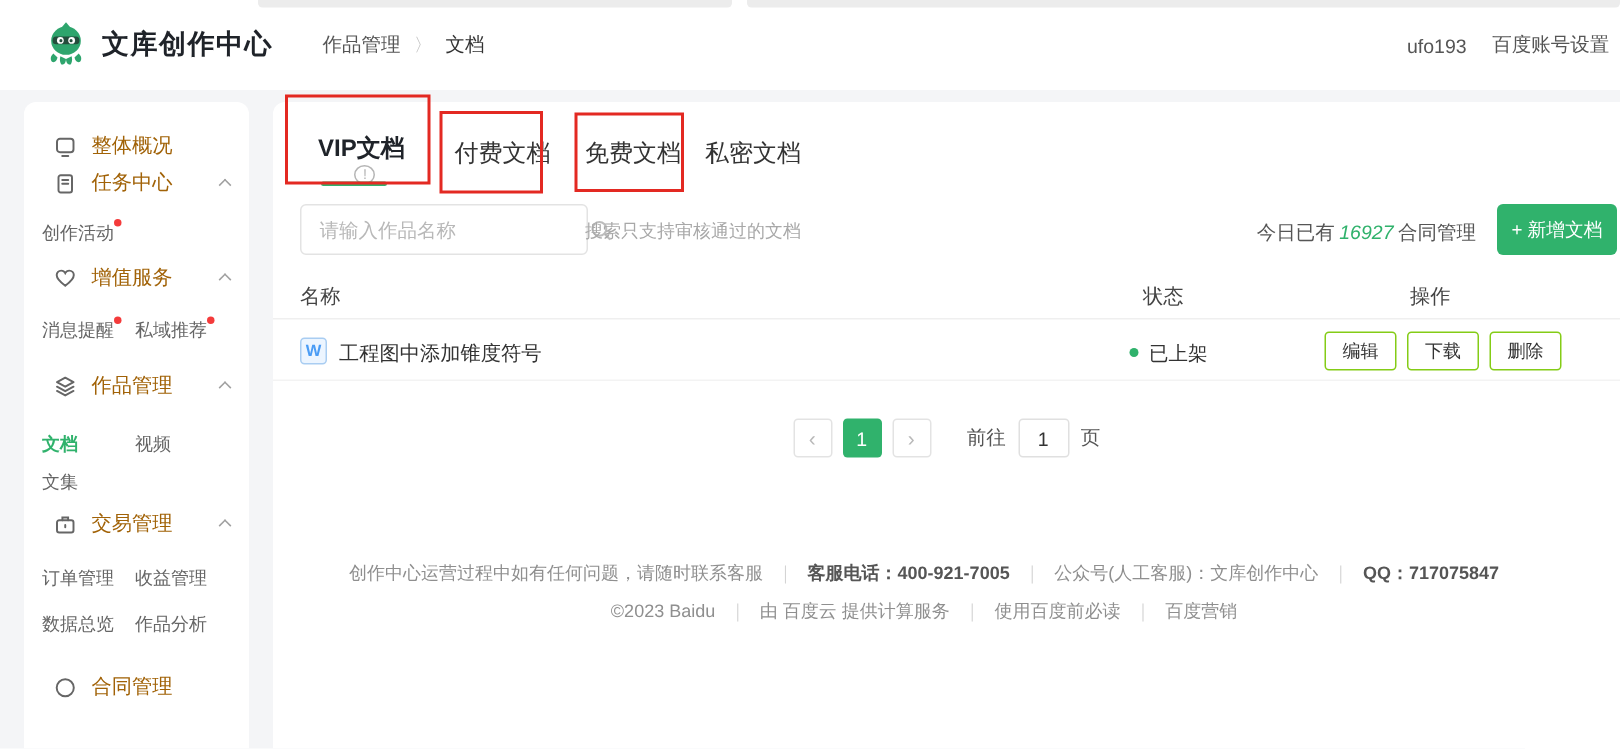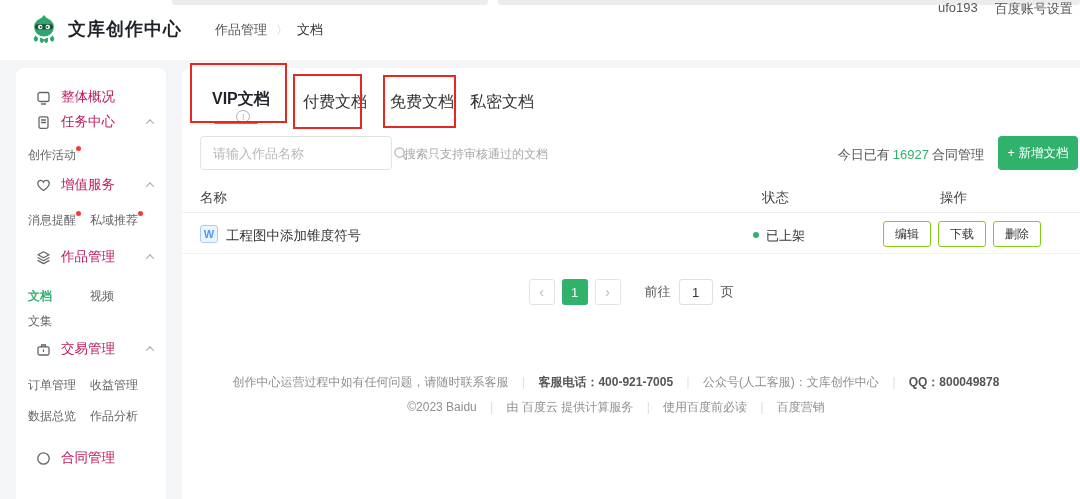--- a/index.html
+++ b/index.html
@@ -14,26 +14,26 @@
   .header { position:absolute; top:0; left:0; right:0; height:60px; background:#fff; }
   .tab-strip { position:absolute; top:0; height:5px; background:#ececec; border-radius:0 0 3px 3px; }
   .strip-a { left:172px; width:316px; }
   .strip-b { left:498px; right:0; }
   .logo { position:absolute; left:28px; top:13px; display:flex; align-items:center; gap:8px; }
   .logo-text { font-size:18px; font-weight:bold; color:#1f2329; letter-spacing:1px; }
   .breadcrumb { position:absolute; left:215px; top:0; height:60px; display:flex; align-items:center; font-size:13px; }
   .bc-parent { color:#555; cursor:pointer; }
   .bc-sep { color:#c0c0c0; margin:0 9px; font-size:12px; }
   .bc-current { color:#333; }
-  .header-links { position:absolute; left:938px; top:0; height:60px; display:flex; align-items:flex-start; gap:17px; font-size:13px; color:#555; white-space:nowrap; }
+  .header-links { position:absolute; left:938px; top:0; height:60px; display:flex; align-items:center; gap:17px; font-size:13px; color:#555; white-space:nowrap; }
   .header-links span { cursor:pointer; }
   
   .sidebar { position:absolute; left:16px; top:68px; width:150px; height:431px; background:#fff; border-radius:8px 8px 0 0; overflow:hidden; }
   .sgroup { display:flex; align-items:center; height:24px; padding:0 13px 0 20px; cursor:pointer; }
-  .sgroup .lbl { font-size:13.5px; color:#be185d; margin-left:10px; }
+  .sgroup .lbl { font-size:13.5px; color:#a16207; margin-left:10px; }
   .sicon { width:15px; height:15px; flex:0 0 15px; display:flex; }
   .chev { margin-left:auto; width:6px; height:6px; border-style:solid; border-color:#a0a0a0; border-width:1.5px 0 0 1.5px; transform:rotate(45deg) translate(1px,1px); }
   .ssub { display:flex; align-items:flex-end; height:24px; padding-left:12px; gap:7px; }
   .ssub .sub-item { font-size:12px; color:#666; width:55px; cursor:pointer; position:relative; white-space:nowrap; }
   .ssub .sub-item.active { color:#30b26c; font-weight:bold; }
   .badge-dot { display:inline-block; width:5px; height:5px; border-radius:50%; background:#f43b3b; vertical-align:top; margin-left:0; transform:translateY(-1px); }
   
   .main { position:absolute; left:182px; top:68px; right:0; bottom:0; background:#fff; border-radius:8px 0 0 0; }
   
   .tab { position:absolute; top:21px; height:26px; display:flex; align-items:center; font-size:16px; color:#333; cursor:pointer; }
@@ -41,23 +41,23 @@
   .tab-2 { left:121px; }
   .tab-3 { left:208px; }
   .tab-4 { left:288px; }
   .info-badge { display:inline-flex; align-items:center; justify-content:center; width:14px; height:14px; border:1px solid #b5b5b5; border-radius:50%; color:#b5b5b5; font-size:9.5px; font-weight:normal; margin-left:5px; }
   .tab-underline { position:absolute; left:32px; top:53px; width:44px; height:3px; border-radius:2px; background:#30b26c; }
   
   .search-box { position:absolute; left:18px; top:68px; width:192px; height:34px; border:1px solid #e3e3e3; border-radius:4px; display:flex; align-items:center; background:#fff; }
   .search-box input { border:0; outline:0; flex:1; padding:0 4px 0 12px; font-size:13px; color:#333; font-family:inherit; background:transparent; }
   .search-box input::placeholder { color:#b8b8b8; }
   .search-icon { width:15px; height:15px; margin-right:10px; flex:0 0 15px; cursor:pointer; }
-  .search-hint { position:absolute; left:222px; top:78px; font-size:12px; color:#a8a8a8; }
+  .search-hint { position:absolute; left:208px; top:78px; font-size:12px; color:#a8a8a8; }
   .upload-stat { position:absolute; right:96px; top:78px; font-size:13px; color:#555; white-space:nowrap; }
-  .upload-stat b { color:#30b26c; font-weight:normal; margin:0 3px; }
+  .upload-stat b { color:#30b26c; font-weight:normal; margin:0 3px;font-style:italic; }
   .new-doc-btn { position:absolute; left:816px; top:68px; width:80px; height:34px; background:#30b26c; color:#fff; font-size:12.5px; border:0; border-radius:4px; cursor:pointer; font-family:inherit; }
   
   .thead { position:absolute; left:0; right:0; top:115px; height:30px; border-bottom:1px solid #efefef; font-size:13.5px; color:#444;text-align:right; }
   .thead span { position:absolute; top:6px; }
   .th-name { left:18px; }
   .th-status { left:580px; }
   .th-actions { left:758px; }
   .trow { position:absolute; left:0; right:0; top:146px; height:40px; border-bottom:1px solid #f3f3f3; }
   .doc-badge { position:absolute; left:18px; top:11px; width:18px; height:18px; border:1px solid #a9cdf2; background:#ecf5ff; color:#4a9cf5; border-radius:3px; font-size:11px; font-weight:bold; display:flex; align-items:center; justify-content:center; }
   .doc-title { position:absolute; left:44px; top:13px; font-size:13.5px; color:#333; cursor:pointer; }
@@ -258,21 +258,21 @@
   <div class="pagination">
     <div class="pg-btn">‹</div>
     <div class="pg-cur">1</div>
     <div class="pg-btn">›</div>
     <span class="pg-goto-label">前往</span>
     <input class="pg-input" value="1" style="">
     <span class="pg-unit">页</span>
   </div>
 
   <div class="footer-line fl-1">
-    <span>创作中心运营过程中如有任何问题，请随时联系客服</span><span class="fsep">｜</span><span class="fstrong">客服电话：400-921-7005</span><span class="fsep">｜</span><span>公众号(人工客服)：文库创作中心</span><span class="fsep">｜</span><span class="fstrong">QQ：800049878</span>
+    <span>创作中心运营过程中如有任何问题，请随时联系客服</span><span class="fsep">｜</span><span class="fstrong">客服电话：400-921-7005</span><span class="fsep">｜</span><span>公众号(人工客服)：文库创作中心</span><span class="fsep">｜</span><span class="fstrong">QQ：717075847</span>
   </div>
   <div class="footer-line fl-2">
     <span>©2023 Baidu</span><span class="fsep">｜</span><span>由 百度云 提供计算服务</span><span class="fsep">｜</span><span class="flink">使用百度前必读</span><span class="fsep">｜</span><span class="flink">百度营销</span>
   </div>
 </div>
 
 <div class="anno anno-1"></div>
 <div class="anno anno-2"></div>
 <div class="anno anno-3"></div>
 

